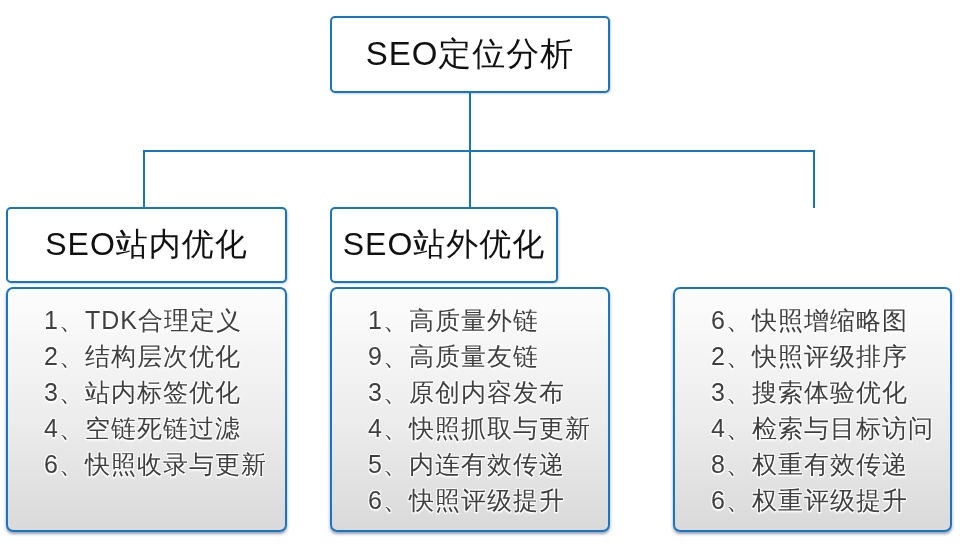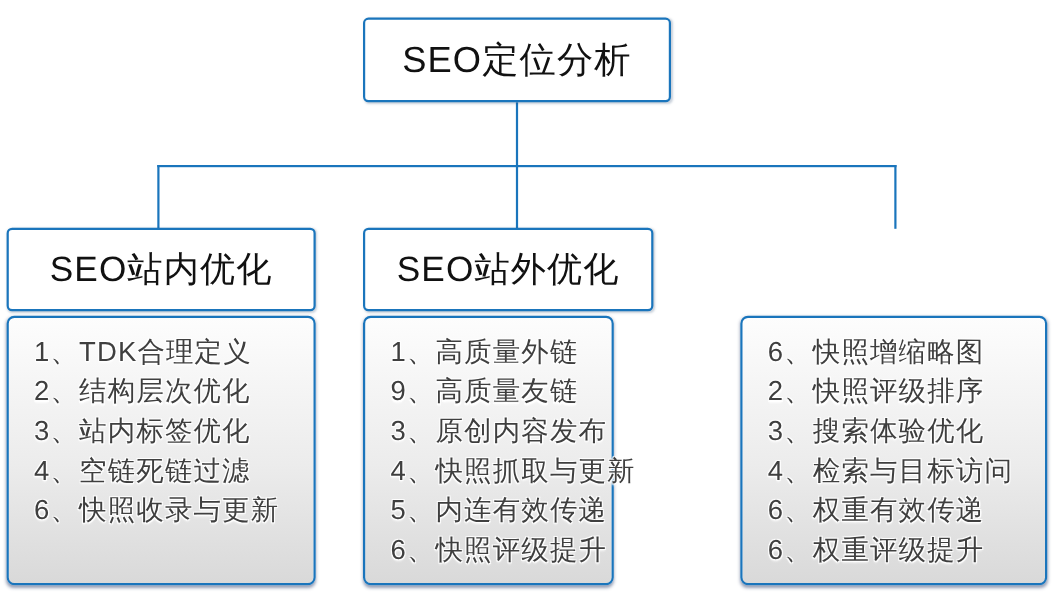--- a/index.html
+++ b/index.html
@@ -45,39 +45,39 @@
     width: 280px; height: 77px;
     font-size: 33px;
     letter-spacing: 1px;
   }
   .col-header {
     top: 207px; height: 76px;
     font-size: 32px;
     letter-spacing: 1px;
   }
   .col-header.left   { left: 6px;   width: 281px; }
-  .col-header.middle { left: 330px; width: 264px; }
+  .col-header.middle { left: 330px; width: 228px; }
   .col-header.right  { left: 673px; width: 279px; }
 
   .col-body {
     position: absolute;
     top: 287px; height: 245px;
     border: 2px solid var(--blue);
     border-radius: 7px;
     background: linear-gradient(180deg, #fdfdfd 0%, #ececec 55%, #d9d9d9 100%);
     box-shadow: 0 2px 3px rgba(20, 40, 90, 0.45);
   }
   .col-body.left   { left: 6px;   width: 281px; }
-  .col-body.middle { left: 330px; width: 228px; }
+  .col-body.middle { left: 330px; width: 280px; }
   .col-body.right  { left: 673px; width: 279px; }
 
   .col-body ul {
     list-style: none;
     margin: 0;
-    padding: 13px 6px 0 23px;
+    padding: 13px 6px 0 36px;
   }
   .col-body li {
     font-size: 25px;
     line-height: 36px;
     letter-spacing: 1px;
     color: var(--list-color);
     white-space: nowrap;
     text-shadow:
       -1px -1px 0 rgba(255,255,255,0.85),
        1px -1px 0 rgba(255,255,255,0.85),
@@ -127,18 +127,18 @@
       <li>6、快照评级提升</li>
     </ul>
   </div>
 
   <div class="col-body right">
     <ul>
       <li>6、快照增缩略图</li>
       <li>2、快照评级排序</li>
       <li>3、搜索体验优化</li>
       <li>4、检索与目标访问</li>
-      <li>6、权重有效传递</li>
+      <li>8、权重有效传递</li>
       <li>6、权重评级提升</li>
     </ul>
   </div>
 
 </div>
 
 </body></html>

